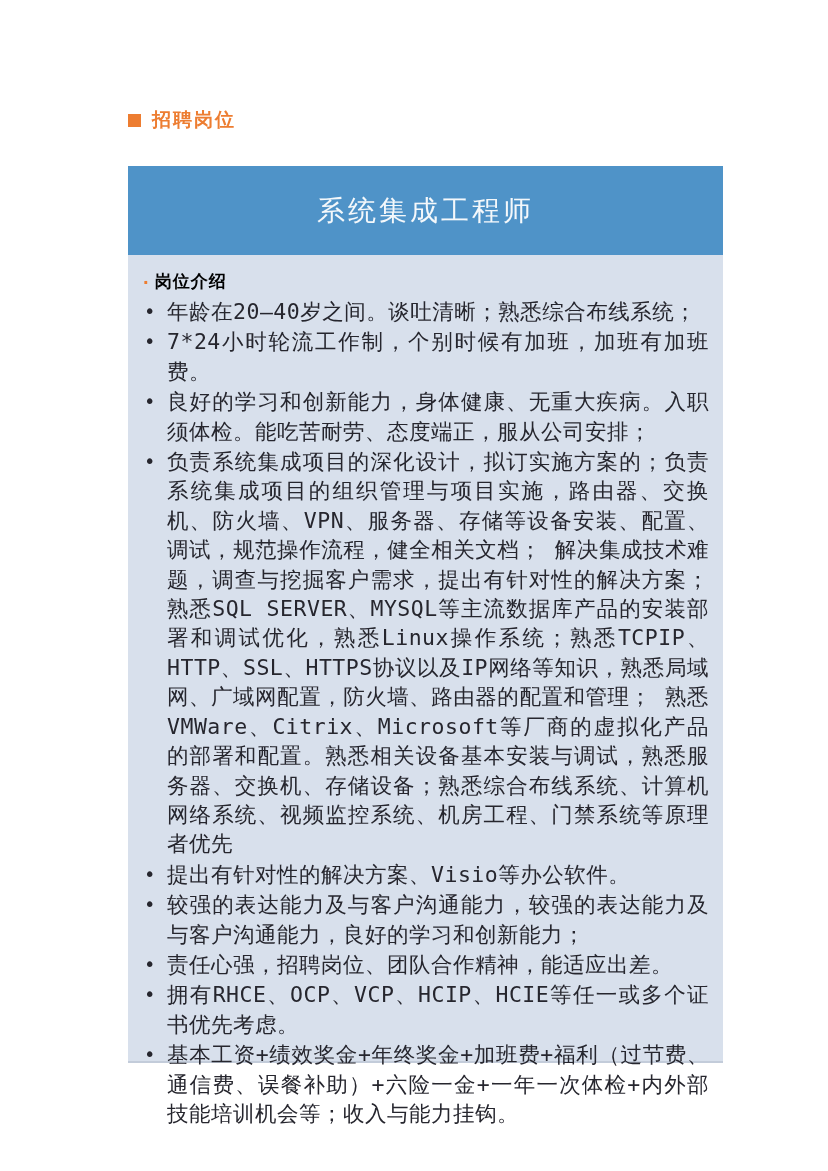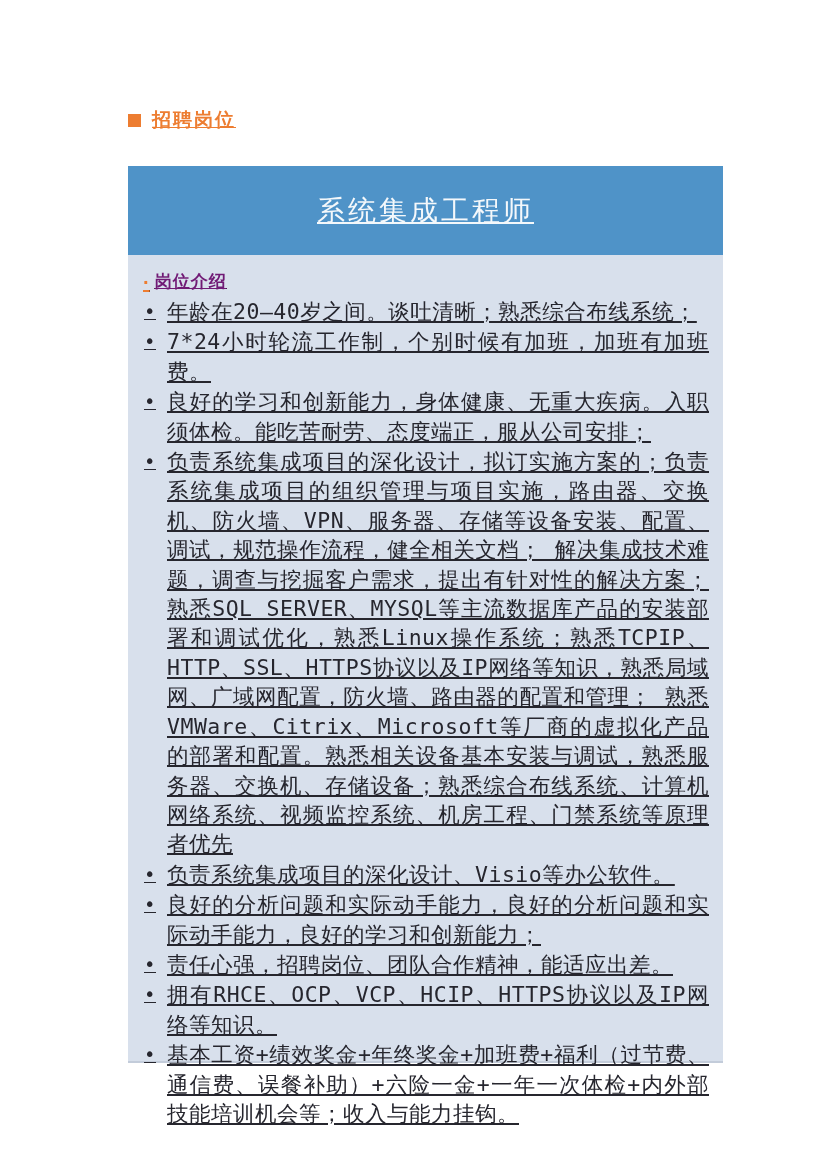--- a/index.html
+++ b/index.html
@@ -1,15 +1,15 @@
 <!DOCTYPE html>
 <html><head>
 <meta charset="utf-8">
 <style>
-  * { box-sizing: border-box; text-decoration: underline; }
+  * { box-sizing: border-box; }
   html, body { margin: 0; padding: 0; }
   body {
     width: 828px; height: 1171px;
     background: #ffffff;
     font-family: "Liberation Sans", sans-serif;
   }
   .page {
     position: relative;
     width: 828px; height: 1171px;
     background: #ffffff;
@@ -59,21 +59,21 @@
     display: flex; align-items: center; gap: 5px;
     margin: 0 0 4px 2px;
   }
   .intro-dot {
     color: #ED7D31;
     font-weight: bold;
     font-size: 20px;
     line-height: 1;
   }
   .intro-label {
-    color: #701a75;
+    color: #000000;
     font-weight: bold;
     font-size: 17px;
     letter-spacing: 1px;
   }
   .req-list {
     list-style: none;
     margin: 0; padding: 0;
   }
   .req-item {
     display: flex;
@@ -132,33 +132,33 @@
         <li class="req-item">
           <span class="bullet-dot">•</span>
           <span class="req-text">良好的学习和创新能力，身体健康、无重大疾病。入职须体检。能吃苦耐劳、态度端正，服从公司安排；</span>
         </li>
         <li class="req-item">
           <span class="bullet-dot">•</span>
           <span class="req-text">负责系统集成项目的深化设计，拟订实施方案的；负责系统集成项目的组织管理与项目实施，路由器、交换机、防火墙、VPN、服务器、存储等设备安装、配置、调试，规范操作流程，健全相关文档； 解决集成技术难题，调查与挖掘客户需求，提出有针对性的解决方案； 熟悉SQL SERVER、MYSQL等主流数据库产品的安装部署和调试优化，熟悉Linux操作系统；熟悉TCPIP、HTTP、SSL、HTTPS协议以及IP网络等知识，熟悉局域网、广域网配置，防火墙、路由器的配置和管理； 熟悉VMWare、Citrix、Microsoft等厂商的虚拟化产品的部署和配置。熟悉相关设备基本安装与调试，熟悉服务器、交换机、存储设备；熟悉综合布线系统、计算机网络系统、视频监控系统、机房工程、门禁系统等原理者优先</span>
         </li>
         <li class="req-item">
           <span class="bullet-dot">•</span>
-          <span class="req-text">负责系统集成项目的深化设计、Visio等办公软件。</span>
+          <span class="req-text">提出有针对性的解决方案、Visio等办公软件。</span>
         </li>
         <li class="req-item">
           <span class="bullet-dot">•</span>
-          <span class="req-text">良好的分析问题和实际动手能力，良好的分析问题和实际动手能力，良好的学习和创新能力；</span>
+          <span class="req-text">较强的表达能力及与客户沟通能力，较强的表达能力及与客户沟通能力，良好的学习和创新能力；</span>
         </li>
         <li class="req-item">
           <span class="bullet-dot">•</span>
           <span class="req-text">责任心强，招聘岗位、团队合作精神，能适应出差。</span>
         </li>
         <li class="req-item">
           <span class="bullet-dot">•</span>
-          <span class="req-text">拥有RHCE、OCP、VCP、HCIP、HTTPS协议以及IP网络等知识。</span>
+          <span class="req-text">拥有RHCE、OCP、VCP、HCIP、HCIE等任一或多个证书优先考虑。</span>
         </li>
         <li class="req-item">
           <span class="bullet-dot">•</span>
           <span class="req-text">基本工资+绩效奖金+年终奖金+加班费+福利（过节费、通信费、误餐补助）+六险一金+一年一次体检+内外部技能培训机会等；收入与能力挂钩。</span>
         </li>
       </ul>
 
     </div>
   </div>
 </div>

